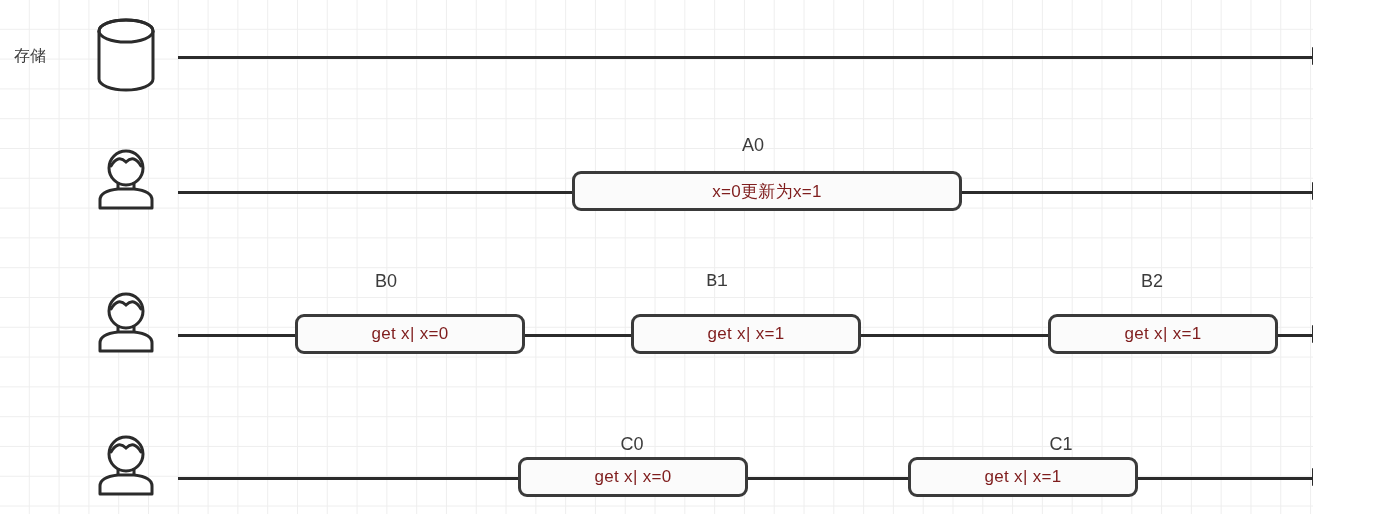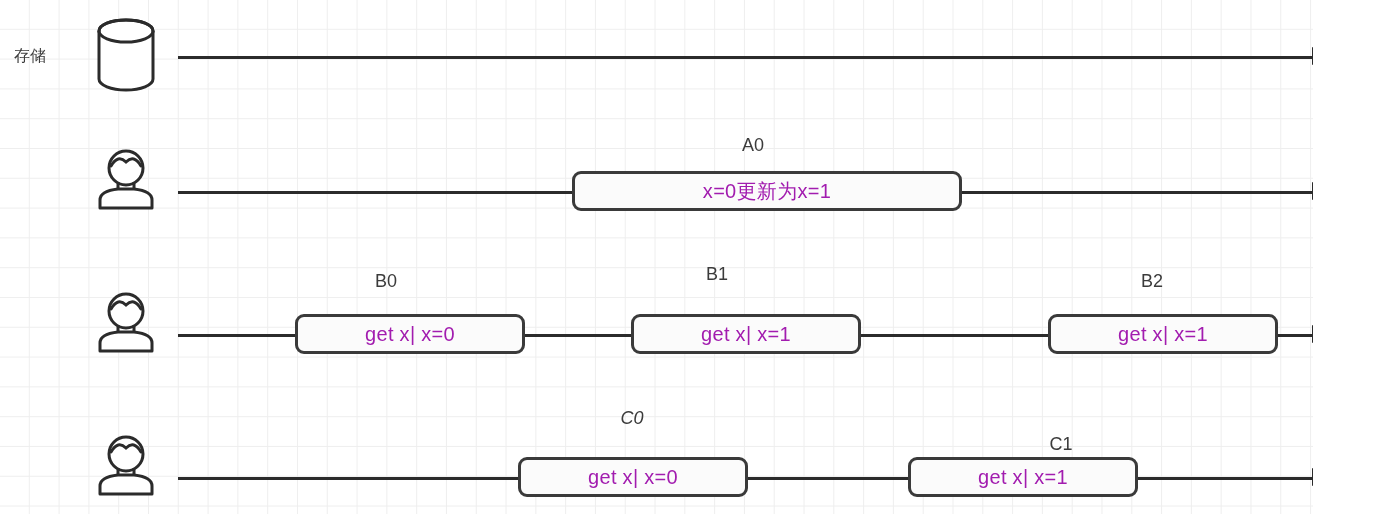--- a/index.html
+++ b/index.html
@@ -55,22 +55,22 @@
   
   .event-box {
     position: absolute;
     box-sizing: border-box;
     background: #fbfbfb;
     border: 3px solid #3a3a3a;
     border-radius: 9px;
     display: flex;
     align-items: center;
     justify-content: center;
-    color: #a21caf;
-    font-size: 20px;
+    color: #7f1d1d;
+    font-size: 17px;
     letter-spacing: 0.3px;
     white-space: nowrap;
   }
   .event-caption {
     position: absolute;
     color: #3b3b3b;
     font-size: 18px;
     text-align: center;
     white-space: nowrap;
     transform: translateX(-50%);
@@ -147,26 +147,26 @@
   <div class="lifeline" style="left:745px; top:477px; width:166px;"></div>
   <div class="lifeline" style="left:1135px; top:477px; width:179px;"></div>
   <div class="arrow-head" style="left:1312px; top:468px;"></div>
 
   <div class="event-caption" style="left:753px; top:135px;">A0</div>
   <div class="event-box" style="left:572px; top:171px; width:390px; height:40px;">x=0更新为x=1</div>
 
   <div class="event-caption" style="left:386px; top:271px;">B0</div>
   <div class="event-box" style="left:295px; top:314px; width:230px; height:40px;">get x| x=0</div>
 
-  <div class="event-caption" style="left:717px; top:264px;">B1</div>
+  <div class="event-caption" style="left:717px; top:271px;font-family:Liberation Mono, monospace;">B1</div>
   <div class="event-box" style="left:631px; top:314px; width:230px; height:40px;">get x| x=1</div>
 
   <div class="event-caption" style="left:1152px; top:271px;">B2</div>
   <div class="event-box" style="left:1048px; top:314px; width:230px; height:40px;">get x| x=1</div>
 
-  <div class="event-caption" style="left:632px; top:408px;font-style:italic;">C0</div>
+  <div class="event-caption" style="left:632px; top:434px;">C0</div>
   <div class="event-box" style="left:518px; top:457px; width:230px; height:40px;">get x| x=0</div>
 
   <div class="event-caption" style="left:1013px; top:434px;margin-left:48px;">C1</div>
   <div class="event-box" style="left:908px; top:457px; width:230px; height:40px;">get x| x=1</div>
 
 
 </div>
 
 </body></html>

